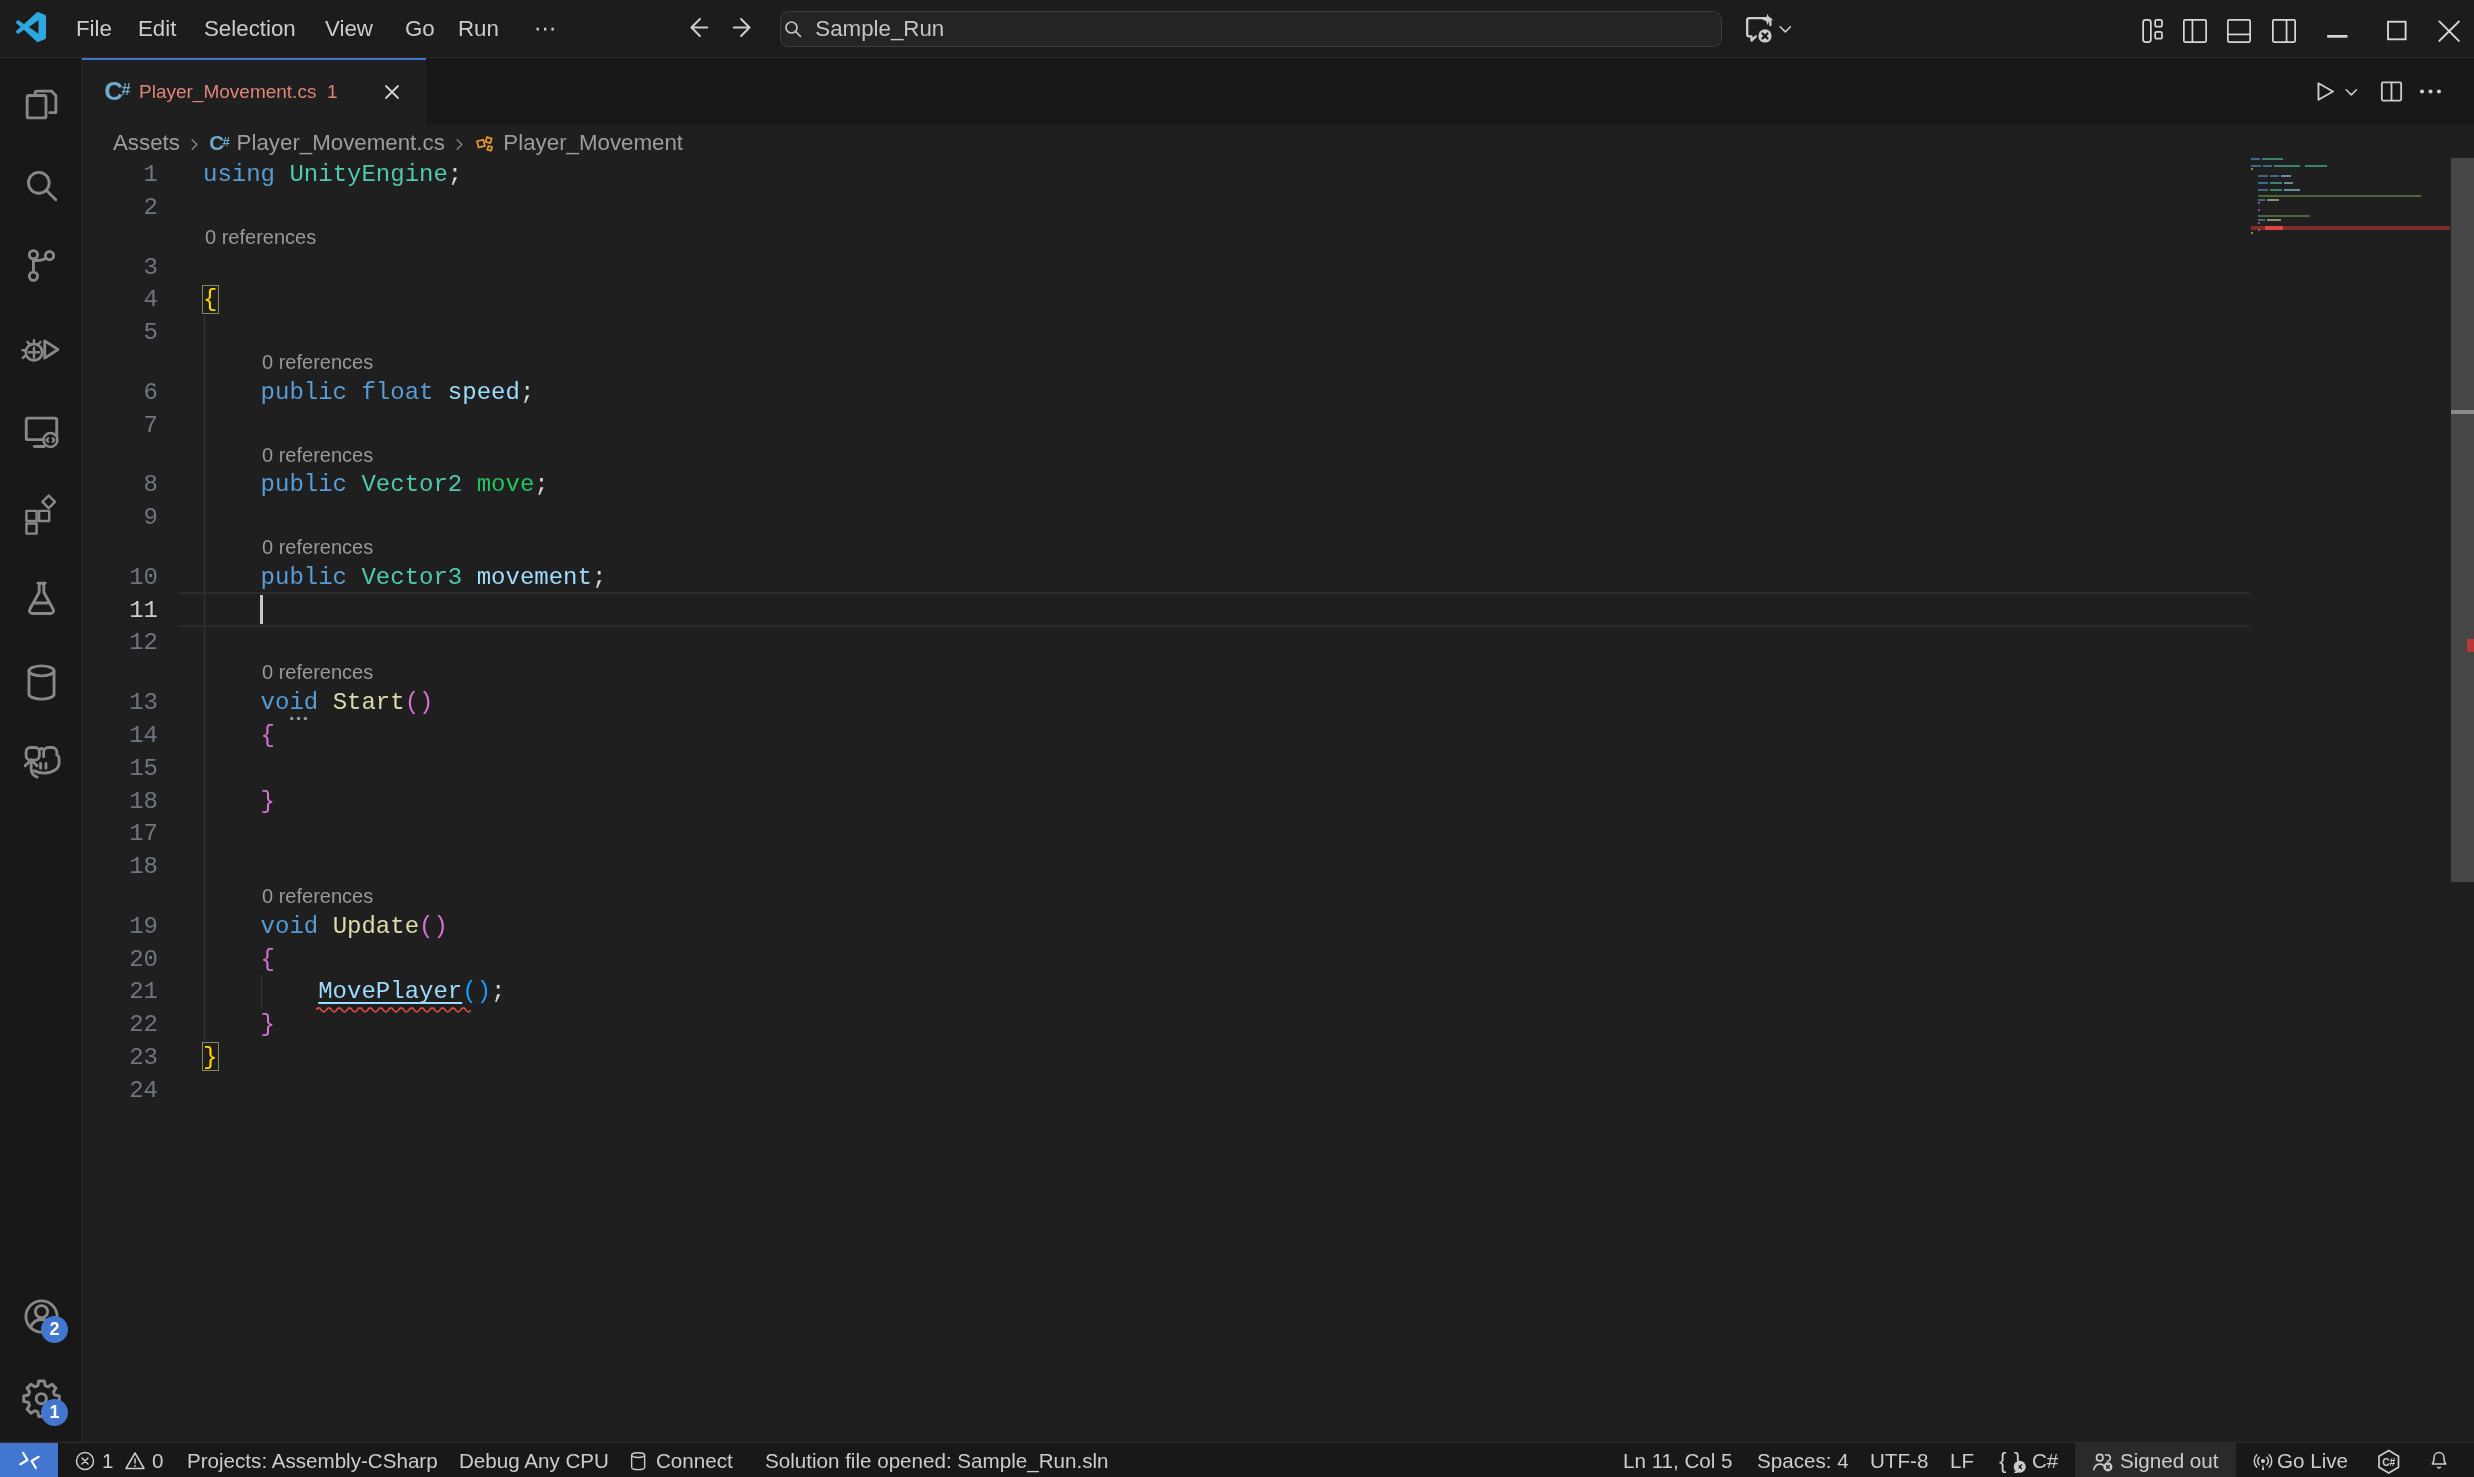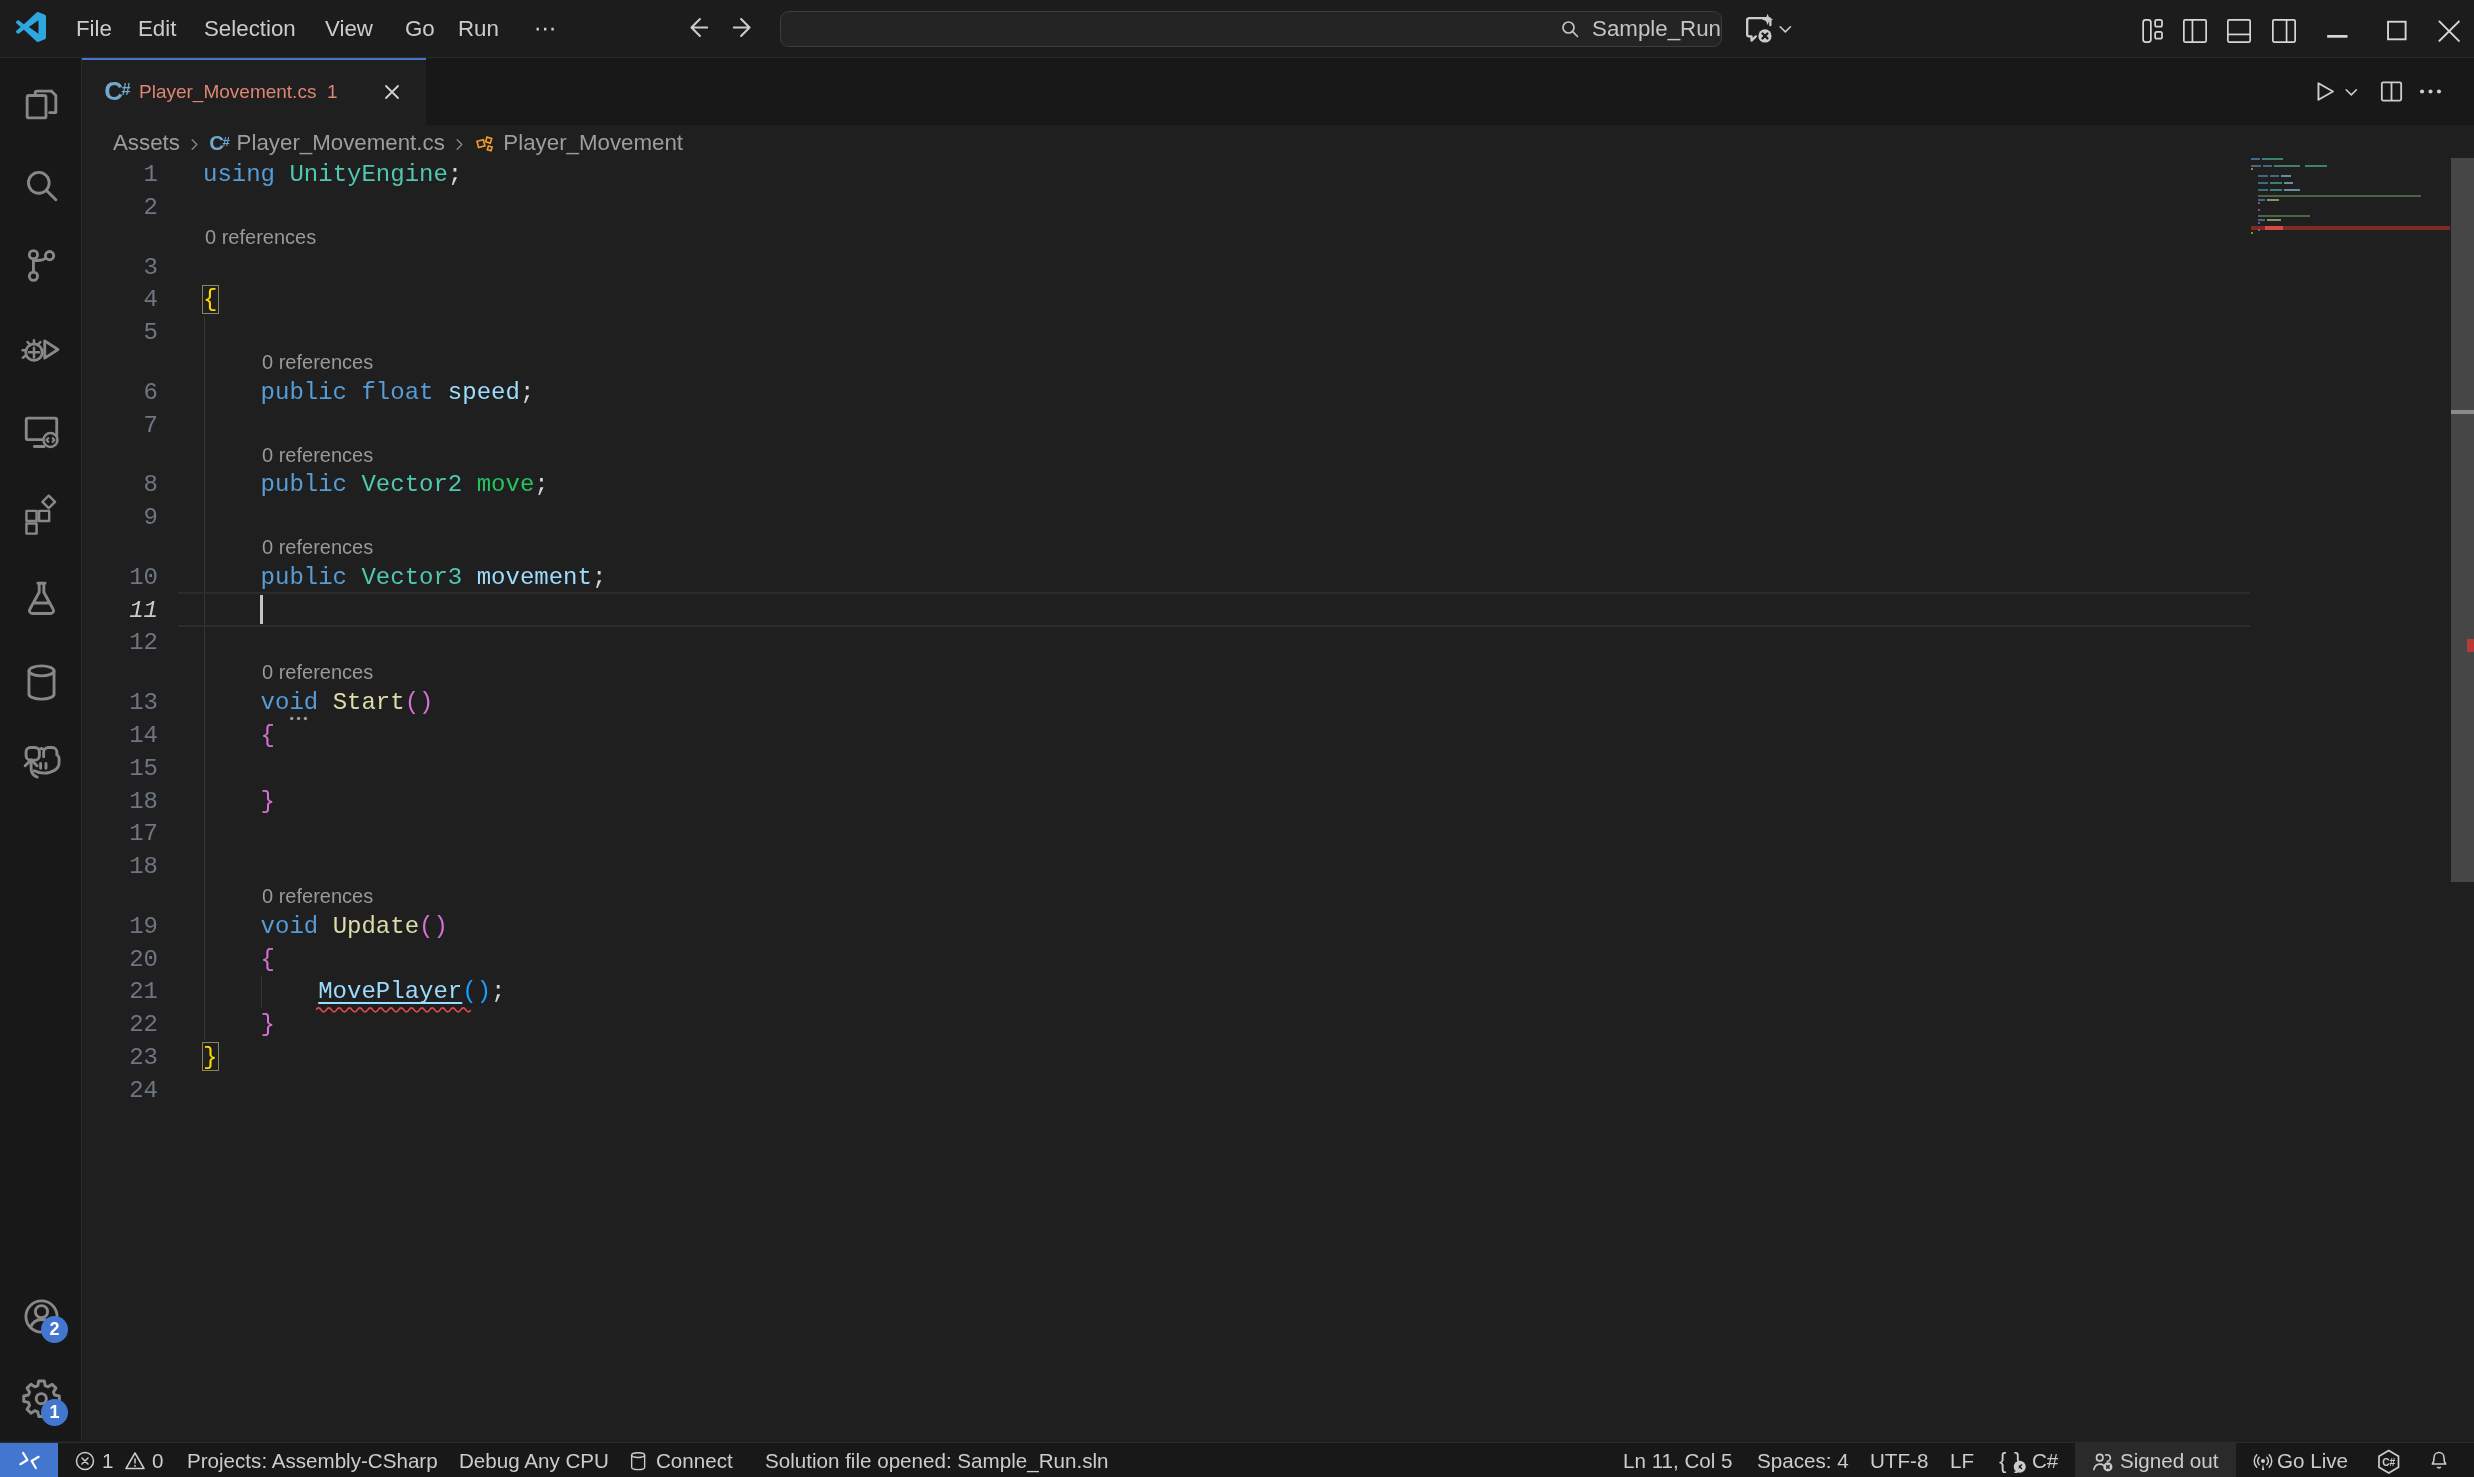--- a/index.html
+++ b/index.html
@@ -1,20 +1,20 @@
 <!DOCTYPE html>
 <html style="font-size:13.7px"><head><meta charset="utf-8"><style>
 * { margin:0; padding:0; }
 html,body { width:2475px; height:1478px; background:#1f1f1f; overflow:hidden; }
 body { font-family:"Liberation Sans", sans-serif; position:relative; }
 .row { position:absolute; left:82px; width:2148px; height:33px; line-height:33px;
        font-family:"Liberation Mono", monospace; font-size:24px; white-space:pre; }
 .row i { font-style:normal; }
 .num { position:absolute; left:0; width:76px; text-align:right; color:#6e7681; }
-.num.curln { color:#cccccc;font-style:italic; }
+.num.curln { color:#cccccc; }
 .code { position:absolute; left:121px; }
 .cl { position:absolute; height:27px; line-height:27px; font-size:20px; color:#999999; }
 .badge { position:absolute; width:27px; height:27px; border-radius:50%; background:#4377cf;
          color:#fff; font-size:18px; font-weight:bold; text-align:center; line-height:27px; }
 </style></head>
 <body>
 
 <div style="position:absolute;left:82px;top:58px;width:2392px;height:1383px;background:#1f1f1f"></div>
 
 <div style="position:absolute;left:0;top:0;width:2475px;height:58px;background:#1c1c1c;border-bottom:1.7px solid #2a2a2a;box-sizing:border-box;color:#cccccc;font-size:22.3px">
@@ -27,21 +27,21 @@
     <span style="position:absolute;left:325px;top:0;line-height:58px">View</span>
     <span style="position:absolute;left:405px;top:0;line-height:58px">Go</span>
     <span style="position:absolute;left:458px;top:0;line-height:58px">Run</span>
     <span style="position:absolute;left:534px;top:0;line-height:58px">⋯</span>
     <svg style="position:absolute;left:683px;top:13px;" width="29" height="29" viewBox="0 0 24 24" fill="none">
       <path d="M14 5l-7 7 7 7M7 12h13" stroke="#cccccc" stroke-width="1.7" stroke-linecap="round" stroke-linejoin="round"></path>
     </svg>
     <svg style="position:absolute;left:729px;top:13px;" width="29" height="29" viewBox="0 0 24 24" fill="none">
       <path d="M10 5l7 7-7 7M17 12H4" stroke="#cccccc" stroke-width="1.7" stroke-linecap="round" stroke-linejoin="round"></path>
     </svg>
-    <div style="position:absolute;left:780px;top:11.2px;width:940px;height:34px;background:#242424;border:0.9px solid #3d3d3d;border-radius:8.6px;color:#c4c4c4;font-size:22.3px;display:flex;align-items:center;justify-content:flex-end"><svg width="24" height="24" viewBox="0 0 24 24" fill="none" style="margin-right:10.3px">
+    <div style="position:absolute;left:780px;top:11.2px;width:940px;height:34px;background:#242424;border:0.9px solid #3d3d3d;border-radius:8.6px;color:#c4c4c4;font-size:22.3px;display:flex;align-items:center;justify-content:flex-start"><svg width="24" height="24" viewBox="0 0 24 24" fill="none" style="margin-right:10.3px">
         <circle cx="10.5" cy="10.5" r="5.5" stroke="#c4c4c4" stroke-width="1.7"></circle>
         <path d="M14.7 14.7L19.5 19.5" stroke="#c4c4c4" stroke-width="1.7" stroke-linecap="round"></path>
       </svg>Sample_Run</div>
     <svg style="position:absolute;left:1741px;top:12px;" width="34" height="34" viewBox="0 0 22 22" fill="none">
       <path d="M4 5.2c0-.7.5-1.2 1.2-1.2h12.6c.7 0 1.2.5 1.2 1.2v3.3" stroke="#cccccc" stroke-width="1.5" stroke-linecap="round"></path>
       <path d="M4 5v9.6c0 .7.5 1.2 1.2 1.2h1.6v2.7l2.8-2.7" stroke="#cccccc" stroke-width="1.5" stroke-linecap="round" stroke-linejoin="round"></path>
       <path d="M17.2 1.2l1 2.6 2.6 1-2.6 1-1 2.6-1-2.6-2.6-1 2.6-1z" fill="#cccccc"></path>
       <circle cx="15.5" cy="15.5" r="4.3" fill="#cccccc"></circle>
       <path d="M13.9 13.9l3.2 3.2M17.1 13.9l-3.2 3.2" stroke="#1c1c1c" stroke-width="1.5" stroke-linecap="round"></path>
     </svg>

